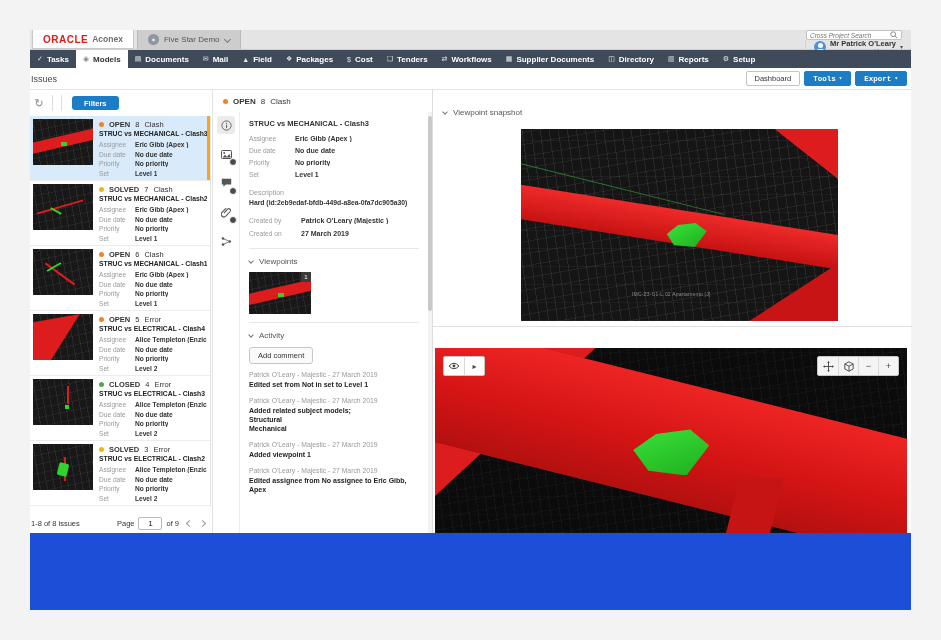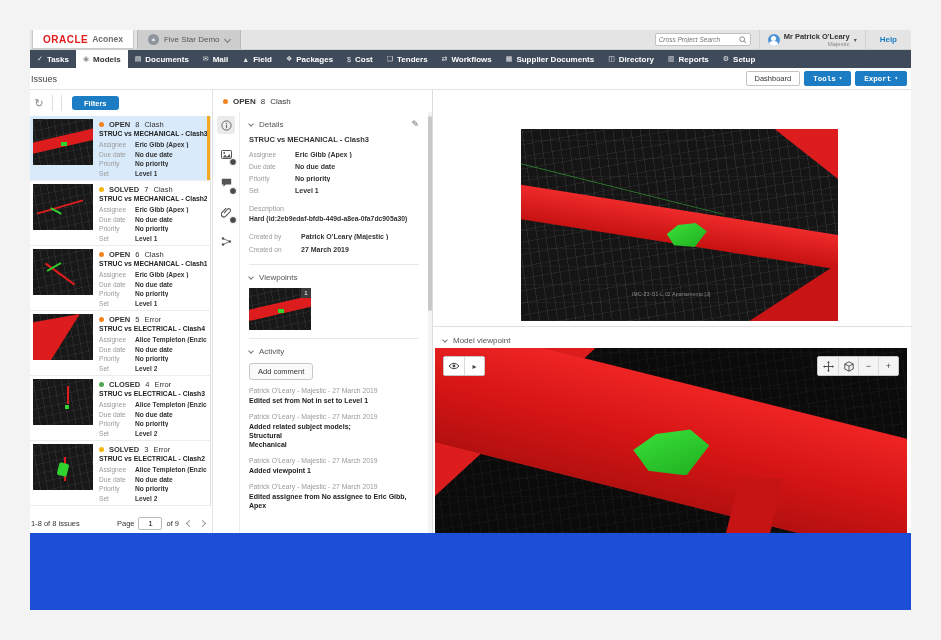--- a/index.html
+++ b/index.html
@@ -12,21 +12,21 @@
   .app{position:absolute;left:30px;top:30px;width:881px;height:580px;background:#1d4ed8;}
 
   
   .topbar{position:absolute;left:0;top:0;width:881px;height:20px;background:#e4e4e4;border-bottom:1px solid #cfcfcf;display:flex;align-items:stretch;}
   .brandbox{display:flex;align-items:center;gap:4px;background:#fff;border:1px solid #c9c9c9;border-top:none;padding:0 10px;margin-left:2px;}
   .brand{color:var(--oracle);font-weight:bold;font-size:10px;letter-spacing:.5px;}
   .brand-prod{color:#6d6d6d;font-weight:bold;font-size:8.5px;}
   .projtab{display:flex;align-items:center;gap:5px;background:#cdcdcd;border-left:1px solid #b9b9b9;border-right:1px solid #b9b9b9;padding:0 10px;margin-left:3px;}
   .projicon{width:11px;height:11px;border-radius:50%;background:#8e959c;color:#fff;font-size:6px;display:flex;align-items:center;justify-content:center;}
   .projtab .lbl{font-size:8px;color:#555;}
-  .topbar-right{margin-left:auto;display:flex;align-items:center;}
+  .topbar-right{margin-left:auto;display:flex;align-items:center;flex-direction:column;}
   .xsearch{display:flex;align-items:center;background:#fff;border:1px solid #c2c2c2;border-radius:2px;height:13px;width:96px;padding:0 3px;}
   .xsearch input{border:none;outline:none;width:80px;font-size:6.5px;font-style:italic;color:#777;font-family:inherit;background:transparent;}
   .userbox{display:flex;align-items:center;gap:4px;padding:0 8px;border-left:1px solid #d2d2d2;margin-left:8px;height:100%;}
   .avatar{width:12px;height:12px;border-radius:50%;background:#4f93d6;position:relative;overflow:hidden;}
   .avatar::before{content:"";position:absolute;left:3.5px;top:2px;width:5px;height:5px;border-radius:50%;background:#fff;}
   .avatar::after{content:"";position:absolute;left:1.5px;top:7.5px;width:9px;height:6px;border-radius:50%;background:#fff;}
   .uname{font-size:7.5px;font-weight:bold;color:#333;line-height:8px;text-align:right;}
   .uorg{font-size:6px;color:#888;line-height:6px;text-align:right;}
   .helpbox{height:100%;display:flex;align-items:center;padding:4px 14px;border-left:1px solid #d2d2d2;}
   .helpbox span{color:var(--blue);font-size:8px;font-weight:bold;}
@@ -547,25 +547,20 @@
                 <circle cx="2" cy="2.5" r="1.3" fill="#555"></circle>
                 <circle cx="2" cy="8.5" r="1.3" fill="#555"></circle>
                 <circle cx="8.8" cy="5.5" r="1.3" fill="#555"></circle>
                 <line x1="3" y1="3" x2="7.8" y2="5" stroke="#555" stroke-width="0.8"></line>
                 <line x1="3" y1="8" x2="7.8" y2="6" stroke="#555" stroke-width="0.8"></line>
               </svg>
           </span>
         </div>
 
         <div class="dbody">
-          <div class="sect-head">
-            <span class="chev down"></span>
-            <span>Details</span>
-            <span class="pencil">✎</span>
-          </div>
           <div class="dtitle">STRUC vs MECHANICAL - Clash3</div>
           <div id="detail-rows">
             <div class="drow">
                 <span class="fl">Assignee</span>
                 <span class="fv">Eric Gibb (Apex )</span>
               </div>
 
             <div class="drow">
                 <span class="fl">Due date</span>
                 <span class="fv">No due date</span>
@@ -647,35 +642,35 @@
           </div>
           
         </div>
         <div class="dscroll">
             <span class="thumbbar"></span>
           </div>
       </div>
     </div>
 
     <div class="right-panel">
+      <div class="rp-sect-head snap-head">
+        <span class="chev down"></span>
+        <span>Viewpoint snapshot</span>
+      </div>
       <div class="snapshot">
         <div class="wire"></div>
         <div class="gline" style="left:-5%;top:30%;width:70%;transform:rotate(14deg);"></div>
         <div class="gline" style="left:30%;top:55%;width:65%;transform:rotate(9deg);"></div>
         <div class="snap-band"></div>
         <div class="snap-tr"></div>
         <div class="snap-br"></div>
         <div class="snap-green"></div>
         <div class="snap-cap">IMC-Z3-U1-L.02 Apartamento [J]</div>
       </div>
       <div class="rp-divider"></div>
-      <div class="rp-sect-head model-head">
-        <span class="chev down"></span>
-        <span>Model viewpoint</span>
-      </div>
       <div class="modelview">
         <div class="wire" style="opacity:.5"></div>
         <div class="mv-tri"></div>
         <div class="mv-band"></div>
         <div class="mv-col"></div>
         <div class="mv-green"></div>
         <div class="mv-tools-left">
           <span class="cell">
             <svg width="12" height="8" viewBox="0 0 12 8">
                 <path d="M1 4 Q6 -1.5 11 4 Q6 9.5 1 4 Z" fill="none" stroke="#444" stroke-width="1"></path>

